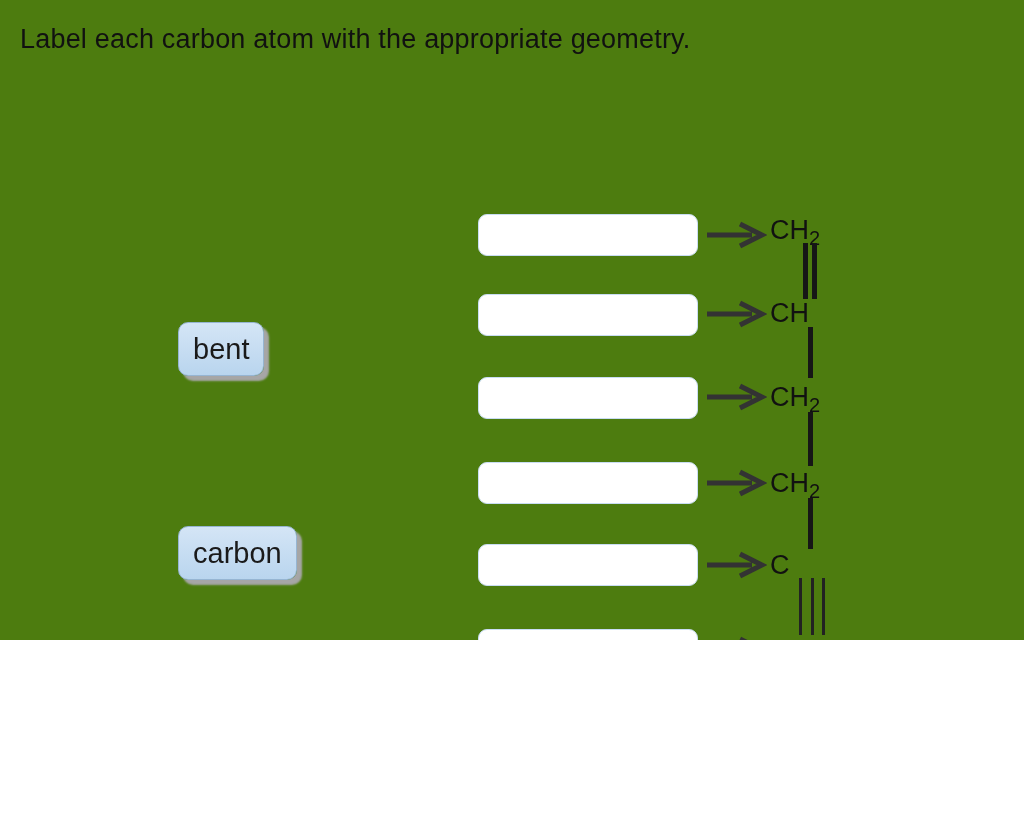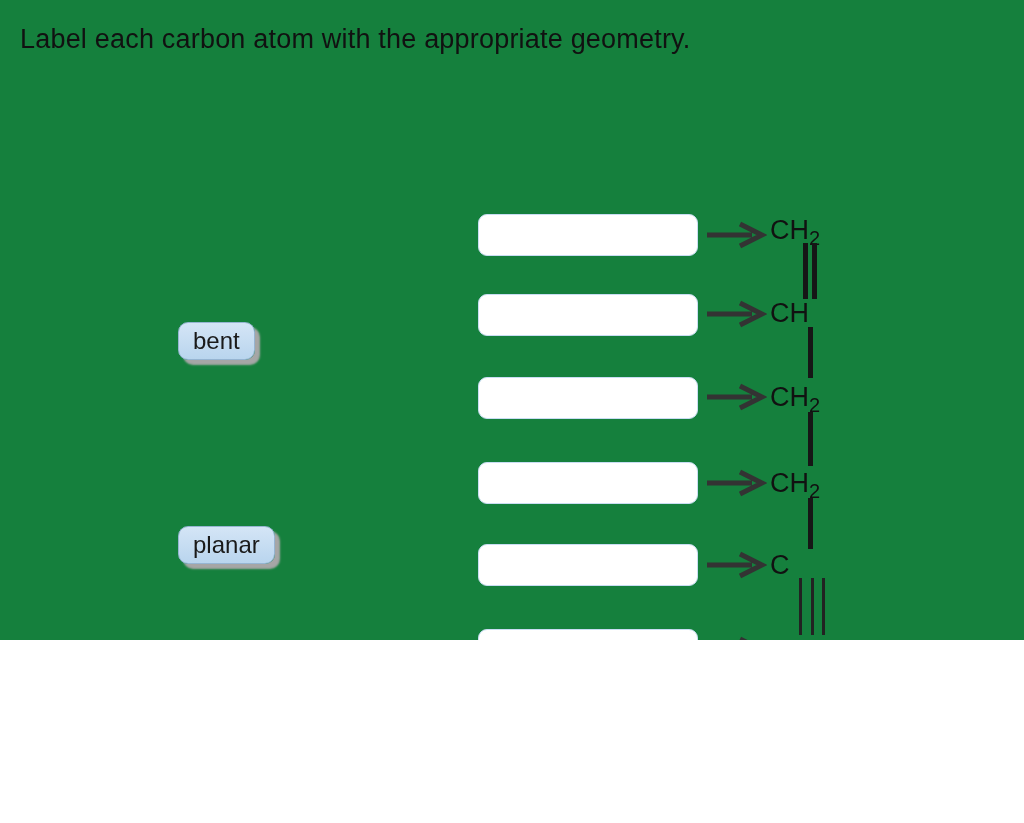--- a/index.html
+++ b/index.html
@@ -1,42 +1,42 @@
 <!DOCTYPE html>
 <html><head>
 <meta charset="utf-8">
 <style>
   html, body { margin: 0; padding: 0; background: #ffffff; }
   .page {
     position: relative;
     width: 1024px;
     height: 640px;
-    background: #15803d;
+    background: #4d7c0f;
     font-family: "Liberation Sans", sans-serif;
     overflow: hidden;
   }
   .title {
     position: absolute;
     left: 20px;
     top: 24px;
     font-size: 27px;
     color: #111111;
     letter-spacing: 0.2px;
   }
   
   .chip {
     position: absolute;
     left: 178px;
     height: 36px;
     line-height: 36px;
-    padding: 0 14px;
+    padding: 8px 14px;
     background: linear-gradient(#d4e5f6, #b9d5ee);
     border: 1px solid #96b5d2;
     border-radius: 10px;
-    font-size: 24px;
+    font-size: 29px;
     color: #1a1a1a;
     box-shadow: 5px 5px 2px #a6a6a6;
     white-space: nowrap;
     cursor: grab;
   }
   .chip1 { top: 322px; }
   .chip2 { top: 373px; }
   .chip3 { top: 424px; }
   .chip4 { top: 475px; }
   .chip5 { top: 526px; }
@@ -119,21 +119,21 @@
   }
 </style>
 </head>
 <body>
 
 <div class="page">
 
   <div class="title">Label each carbon atom with the appropriate geometry.</div>
 
   <div class="chip chip1">bent</div>
-  <div class="chip chip5">planar</div>
+  <div class="chip chip5">carbon</div>
 
   <div class="dropbox box1"></div>
   <div class="dropbox box2"></div>
   <div class="dropbox box3"></div>
   <div class="dropbox box4"></div>
   <div class="dropbox box5"></div>
   <div class="dropbox box6"></div>
 
   <svg class="arrow arr1" viewBox="0 0 62 30">
     <path d="M2 15 H47 M35 4 L57 15 L35 26" stroke="#333333" stroke-width="5" fill="none"></path>

